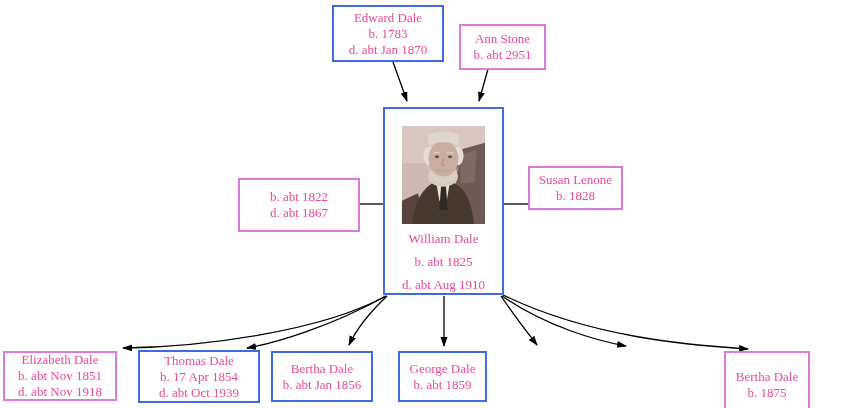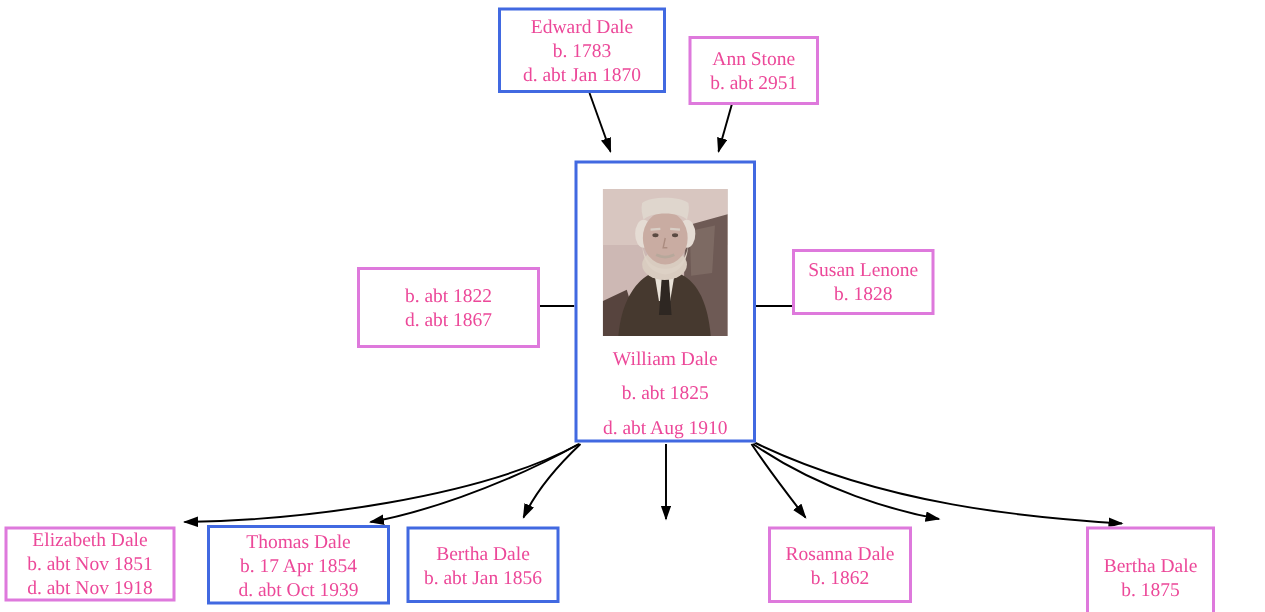--- a/index.html
+++ b/index.html
@@ -115,25 +115,25 @@
     <div class="pline">Thomas Dale</div>
     <div class="pline">b. 17 Apr 1854</div>
     <div class="pline">d. abt Oct 1939</div>
   </div>
 
   <div class="person male" style="left:271px;top:351px;width:102px;height:51px">
     <div class="pline">Bertha Dale</div>
     <div class="pline">b. abt Jan 1856</div>
   </div>
 
+  <div class="person male" style="left:398px;top:351px;width:89px;height:51px">
+    <div class="pline">George Dale</div>
+    <div class="pline">b. abt 1859</div>
+  </div>
 
-  <div class="person female" style="left:512px;top:351px;width:96px;height:51px">
-    <div class="pline">Rosanna Dale</div>
-    <div class="pline">b. 1862</div>
-  </div>
 
 
   <div class="person female" style="left:724px;top:351px;width:86px;height:68px">
     <div class="pline">Bertha Dale</div>
     <div class="pline">b. 1875</div>
   </div>
 
 </div>
 
 </body></html>

